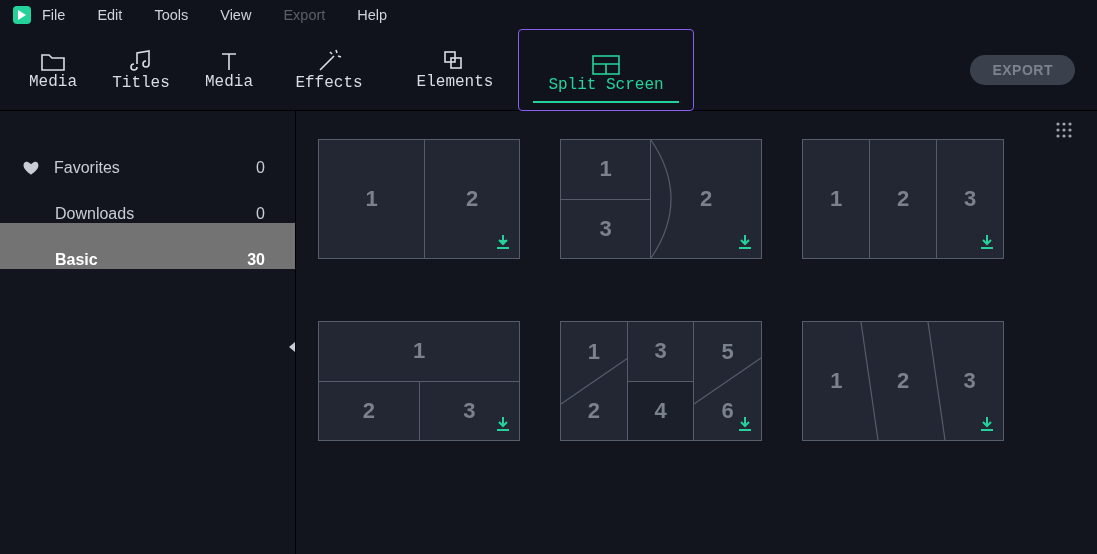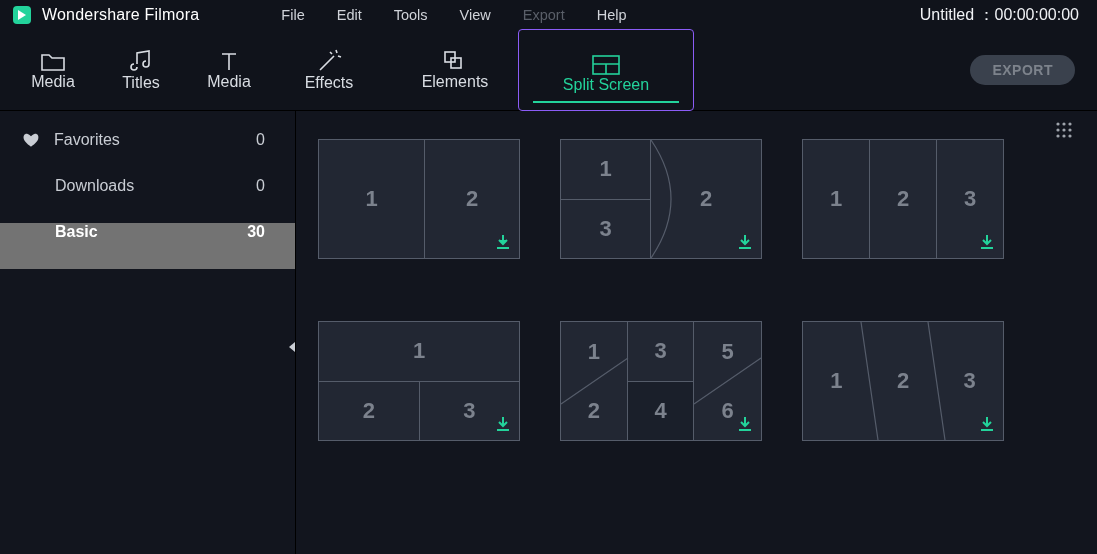--- a/index.html
+++ b/index.html
@@ -23,21 +23,21 @@
 .menu .disabled{color:#5a5f69}
 .doc-title{margin-left:auto;font-size:16px;color:#f0f2f5}
 
 .tabs-row{
   height:80px;display:flex;align-items:center;padding-left:18px;
   border-bottom:1px solid #000;
   position:relative;
 }
 .tab{
   display:flex;flex-direction:column;align-items:center;justify-content:center;
-  height:72px;color:#d9dde3;font-size:16px;position:relative;
+  height:72px;color:#d9dde3;font-size:16px;position:relative;font-family:Liberation Mono, monospace;
 }
 .tab svg{fill:none;stroke:#d9dde3;stroke-width:1.6}
 .tab.selected{color:#23d39b}
 .tab.selected svg{stroke:#23d39b}
 .tab .underline{
   position:absolute;bottom:7px;left:8%;right:8%;height:2px;background:#23d39b;
 }
 .tab.selected-frame{
   border:1px solid #8b5cf6;border-radius:4px;padding:8px 18px 0 18px;
 }
@@ -52,21 +52,21 @@
 .export-btn{
   margin-left:auto;margin-right:22px;
   background:#3a414d;color:#7d838c;
   padding:7px 22px;border-radius:18px;
   font-size:14px;font-weight:700;letter-spacing:.5px;
 }
 
 .mainrow{display:flex;height:444px}
 .sidebar{width:295px;background:#12151e;padding-top:20px;border-right:1px solid #000}
 .side-item{
-  display:flex;align-items:flex-start;height:46px;
+  display:flex;align-items:flex-end;height:46px;
   padding:0 30px 0 22px;color:#c9cdd4;font-size:16px;
   position:relative;
 }
 .side-item.active{background:#737373;color:#fff;font-weight:600}
 .side-item .count{margin-left:auto;color:#c9cdd4}
 .side-item.active .count{color:#fff}
 .heart{width:18px;height:18px;margin-right:14px;flex:0 0 18px}
 .side-item.indent{padding-left:55px}
 
 .content{flex:1;background:#12151e;position:relative;padding:28px 0 0 12px}
@@ -94,30 +94,28 @@
 </head>
 <body>
 
 <div class="titlebar">
   <span class="logo">
     <svg viewBox="0 0 20 20">
         <rect x="1" y="1" width="18" height="18" rx="4" fill="#23d39b"></rect>
         <path d="M6 5 L14 10 L6 15 Z" fill="#fff"></path>
       </svg>
   </span>
-  <span class="app-name">Wondershare Filmora</span>
   <div class="menu">
     <span>File</span>
     <span>Edit</span>
     <span>Tools</span>
     <span>View</span>
     <span class="disabled">Export</span>
     <span>Help</span>
   </div>
-  <span class="doc-title">Untitled ：00:00:00:00</span>
 </div>
 
 <div class="tabs-row">
   <div class="tab t-media">
     <svg width="28" height="24">
         <path d="M3 6h7l3 3h12v12H3z"></path>
       </svg>
     <span>Media</span>
   </div>
   <div class="tab t-audio">

